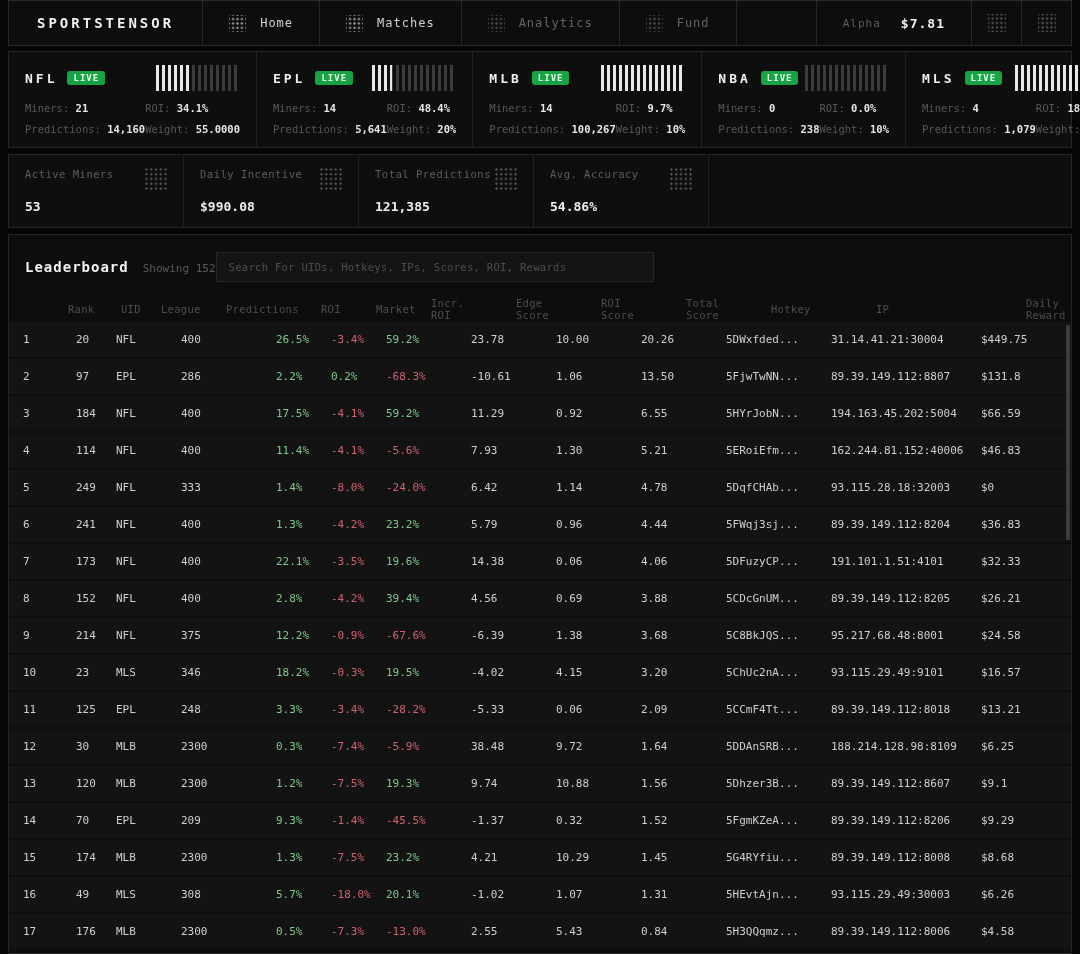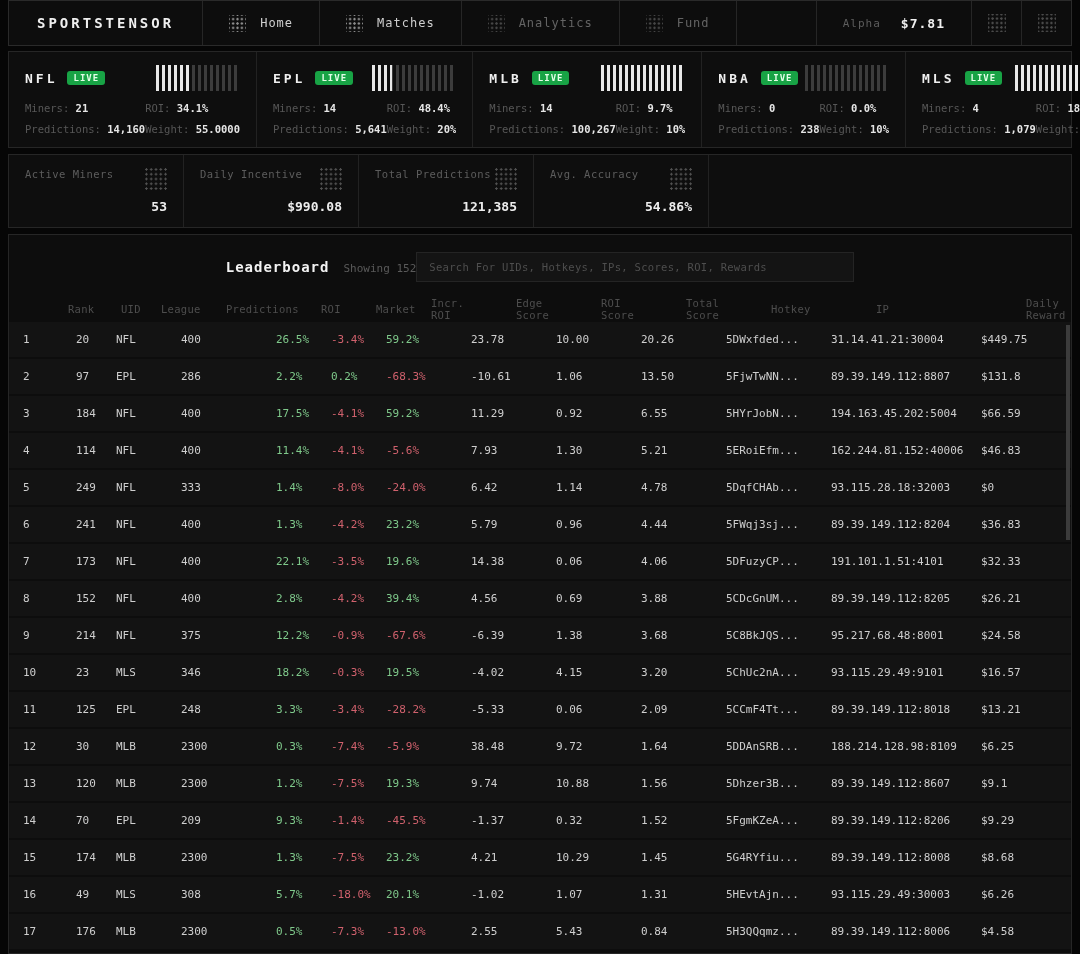--- a/index.html
+++ b/index.html
@@ -41,29 +41,29 @@
   .barcode { width:84px; height:26px; position:relative;
     background:repeating-linear-gradient(90deg,#3c3c3c 0 3px,transparent 3px 6px); }
   .barcode-fill { position:absolute; left:0; top:0; bottom:0;
     background:repeating-linear-gradient(90deg,#e8e8e8 0 3px,transparent 3px 6px); }
   .lc-grid { display:grid; grid-template-columns:1.18fr 1fr; row-gap:9px; font-size:10.5px; white-space:nowrap; overflow:hidden; }
   .lbl { color:#575757; }
   .val { color:#e6e6e6; font-weight:bold; }
 
   
   .stats-row { display:flex; margin-top:6px; border:1px solid #262626; background:#0e0e0e; height:74px; }
-  .stat-card { width:175px; padding:13px 16px; border-right:1px solid #222;text-align:right; }
+  .stat-card { width:175px; padding:13px 16px; border-right:1px solid #222; }
   .stat-head { display:flex; justify-content:space-between; align-items:flex-start; }
   .stat-label { font-size:10.5px; color:#5d5d5d; letter-spacing:.5px; }
   .stat-value { font-size:13px; font-weight:bold; color:#ededed; margin-top:9px; }
   .stat-filler { flex:1; }
 
   
   .leaderboard { margin-top:6px; border:1px solid #262626; background:#0d0d0d; position:relative; height:720px; }
-  .lb-header { display:flex; align-items:center; justify-content:center; padding:17px 16px 14px; }
+  .lb-header { display:flex; align-items:center; justify-content:flex-start; padding:17px 16px 14px; }
   .lb-title-wrap { display:flex; align-items:baseline; gap:14px; }
   .lb-title { font-size:14px; font-weight:bold; color:#f2f2f2; letter-spacing:1px; }
   .lb-showing { font-size:11px; color:#5a5a5a; }
   .search-input { width:438px; height:30px; background:#141414; border:1px solid #242424;
     color:#c9c9c9; font-family:inherit; font-size:10.5px; padding:0 12px; letter-spacing:.3px; outline:none; }
   .search-input::placeholder { color:#4e4e4e; }
 
   .tbl { padding:0 0 0 0; }
   .tbl-row { display:grid; align-items:center; padding:0 14px;
     grid-template-columns:53px 40px 65px 95px 55px 55px 85px 85px 85px 85px 105px 150px 1fr; }

